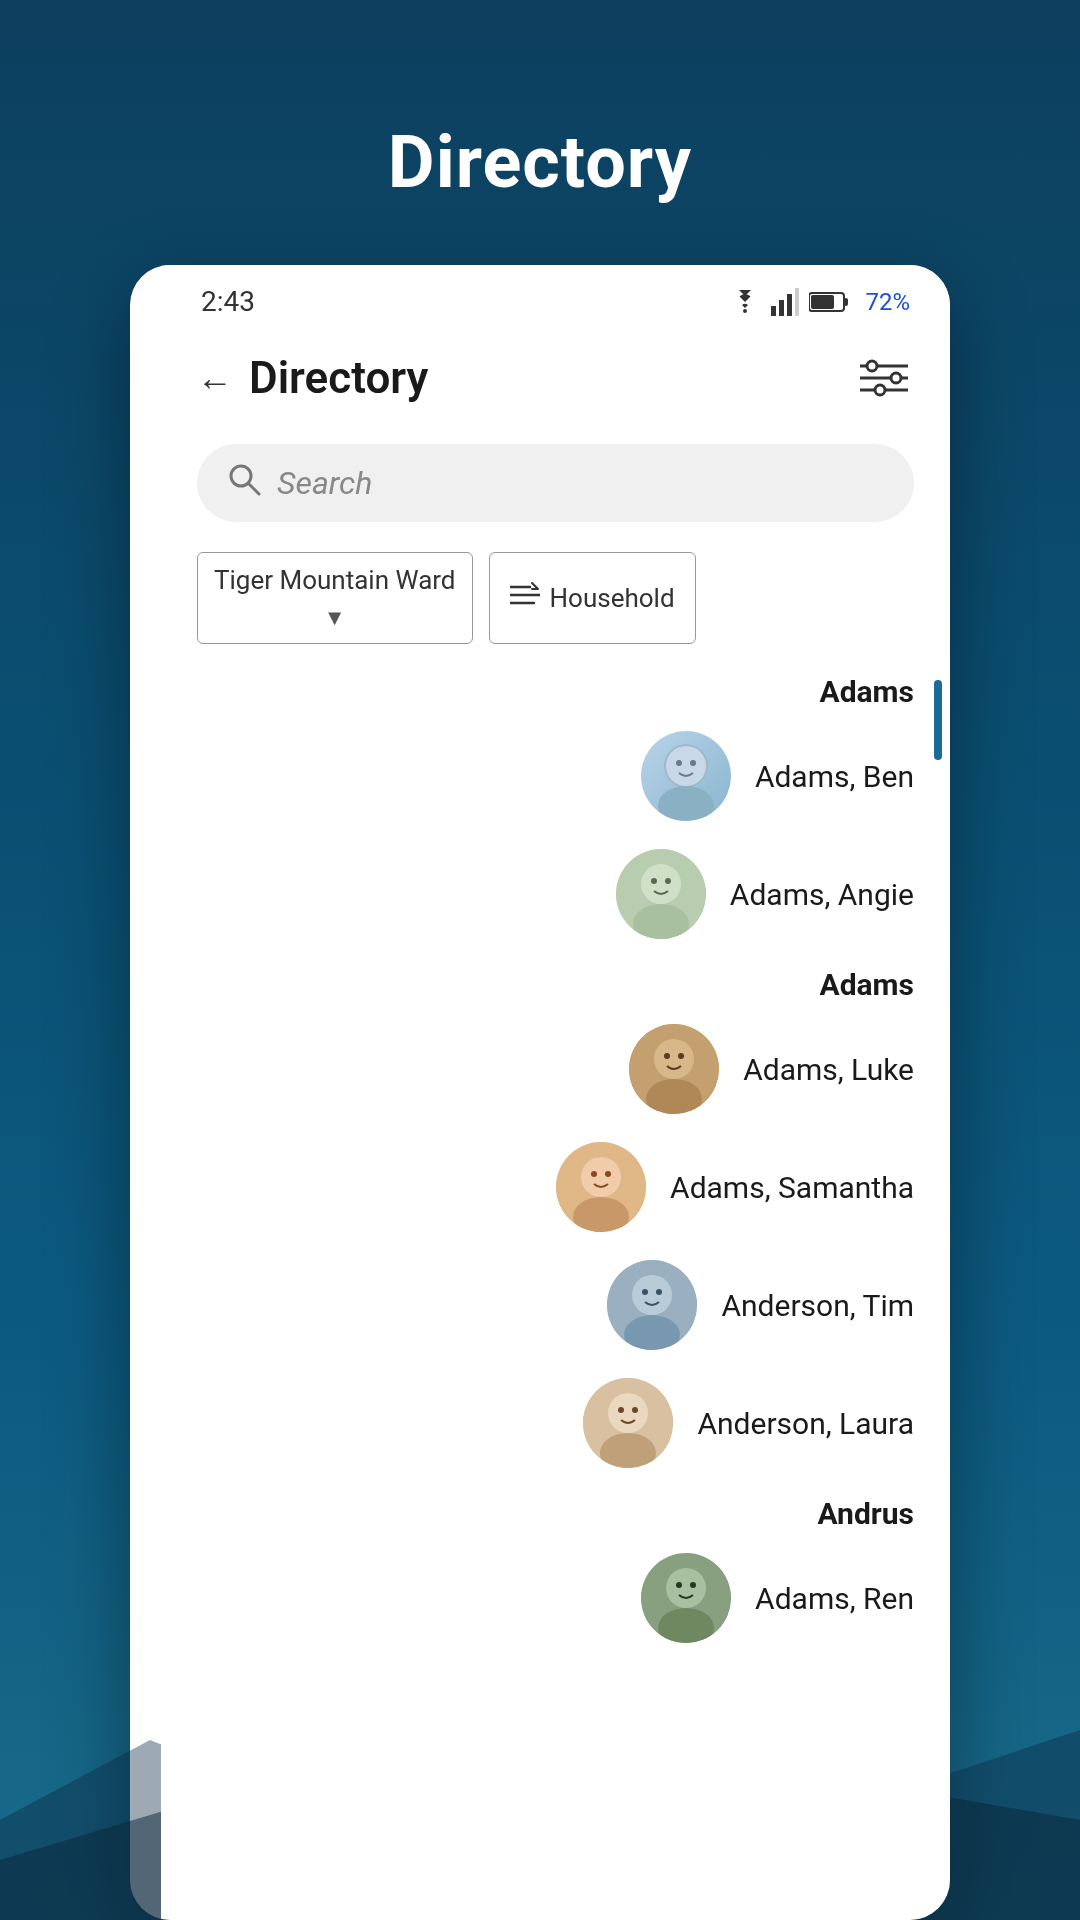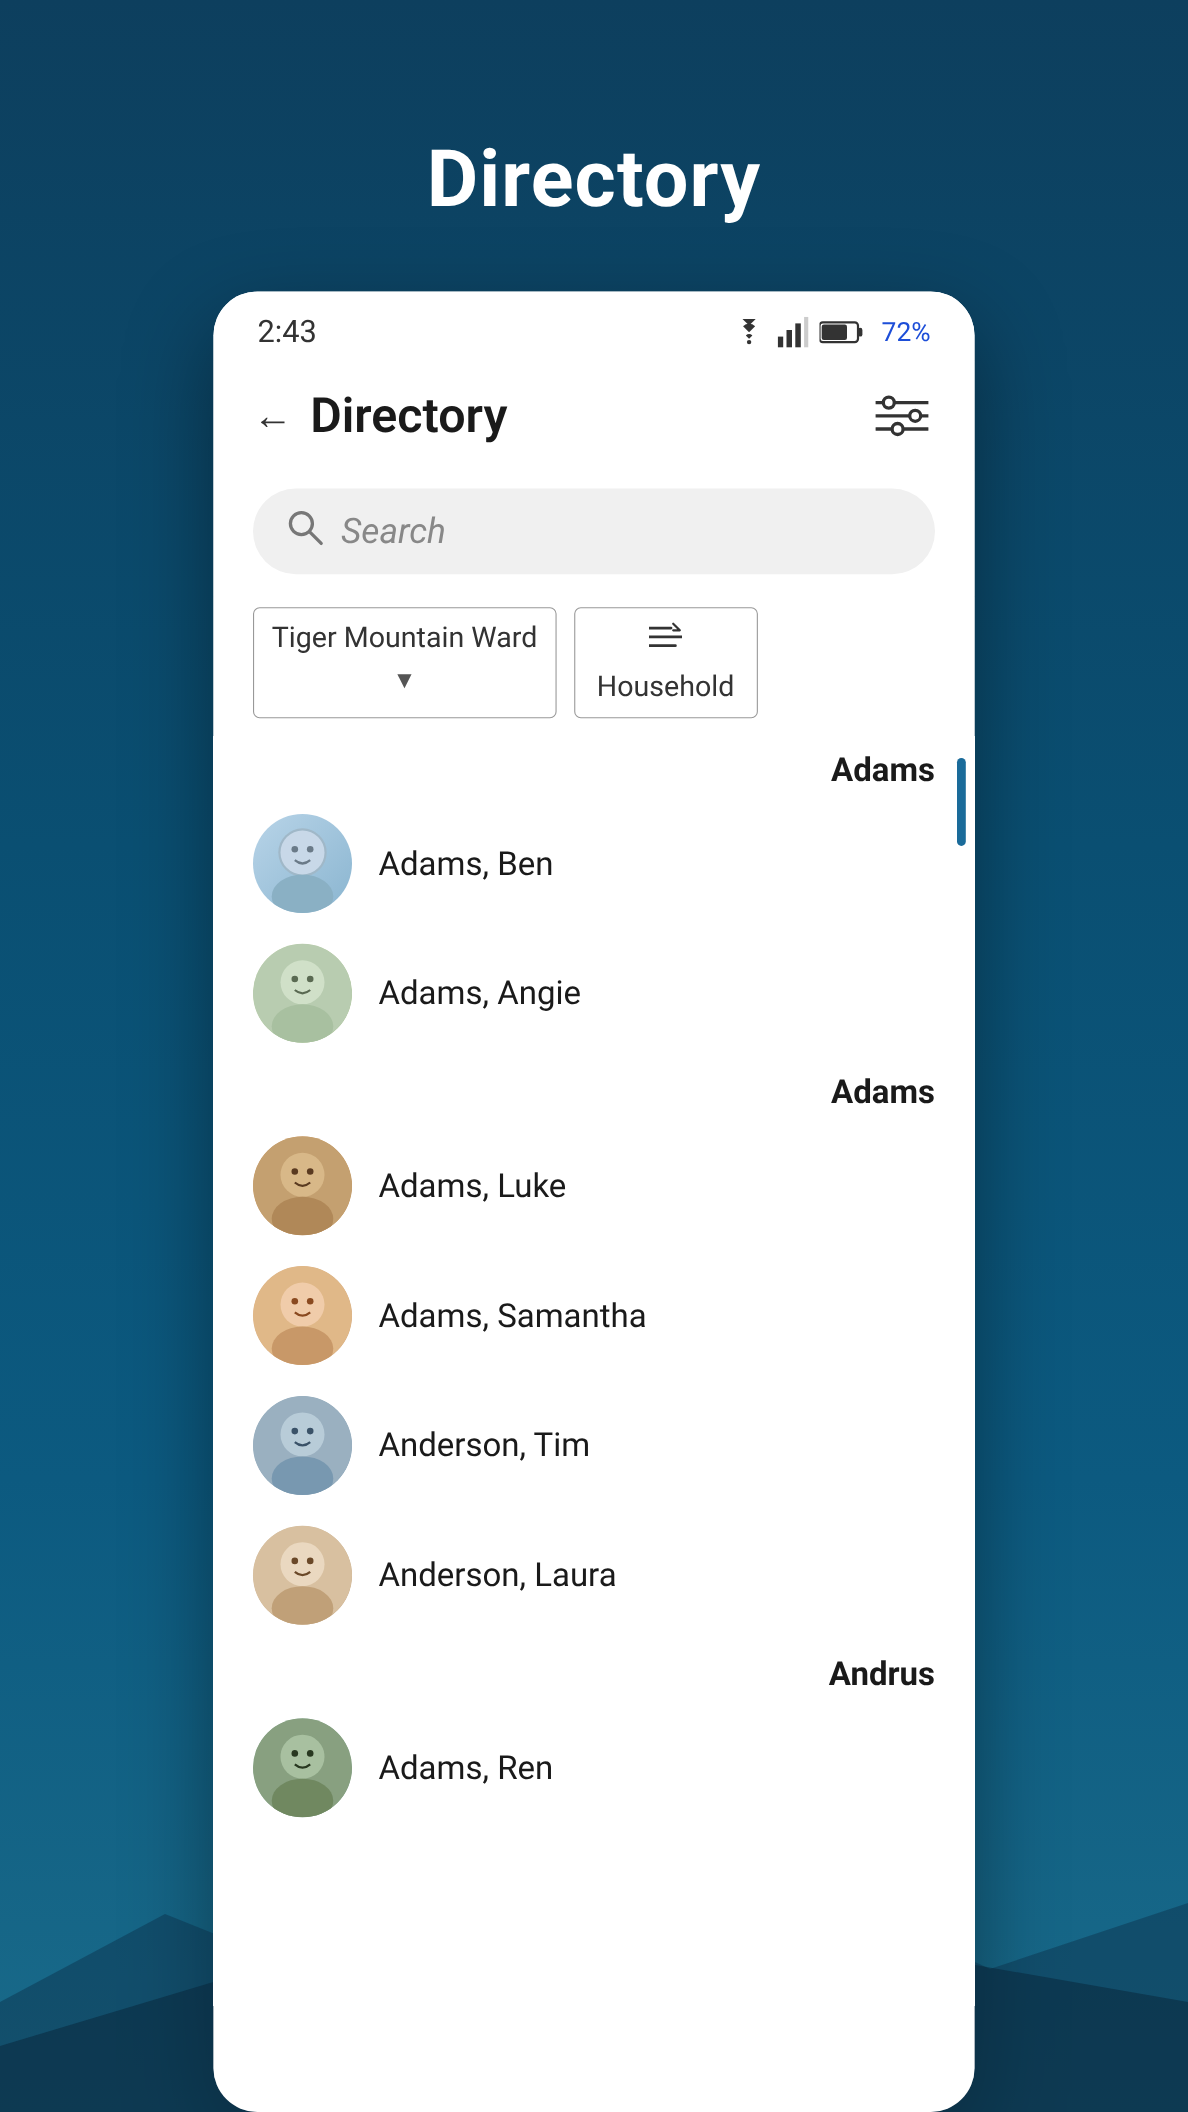--- a/index.html
+++ b/index.html
@@ -21,28 +21,29 @@
       color: white;
       font-size: 72px;
       font-weight: 700;
       margin-top: 120px;
       margin-bottom: 60px;
       text-align: center;
       letter-spacing: 1px;
     }
 
     .phone-card {
-      width: 692px;
+      width: 820px;
       background: #ffffff;
       border-radius: 40px;
       overflow: hidden;
       box-shadow: 0 30px 80px rgba(0,0,0,0.4);
       flex: 1;
       display: flex;
       flex-direction: column;
+      padding-left: 31px;
     }
 
     
     .status-bar {
       display: flex;
       justify-content: space-between;
       align-items: center;
       padding: 20px 40px 10px;
       background: #fff;
     }
@@ -157,21 +158,20 @@
     }
 
     .household-btn {
       display: flex;
       align-items: center;
       border: 1.5px solid #999;
       border-radius: 6px;
       padding: 12px 20px;
       gap: 10px;
       cursor: pointer;
-      flex-direction: column;
     }
 
     .household-icon {
       font-size: 26px;
       color: #333;
     }
 
     .household-text {
       font-size: 26px;
       color: #333;
@@ -202,20 +202,21 @@
       color: #1a1a1a;
       text-align: right;
     }
 
     .person-row {
       display: flex;
       align-items: center;
       padding: 14px 36px;
       gap: 24px;
       cursor: pointer;
+      justify-content: flex-end;
     }
 
     .avatar {
       width: 90px;
       height: 90px;
       border-radius: 50%;
       overflow: hidden;
       flex-shrink: 0;
       background: #ccc;
       display: flex;

